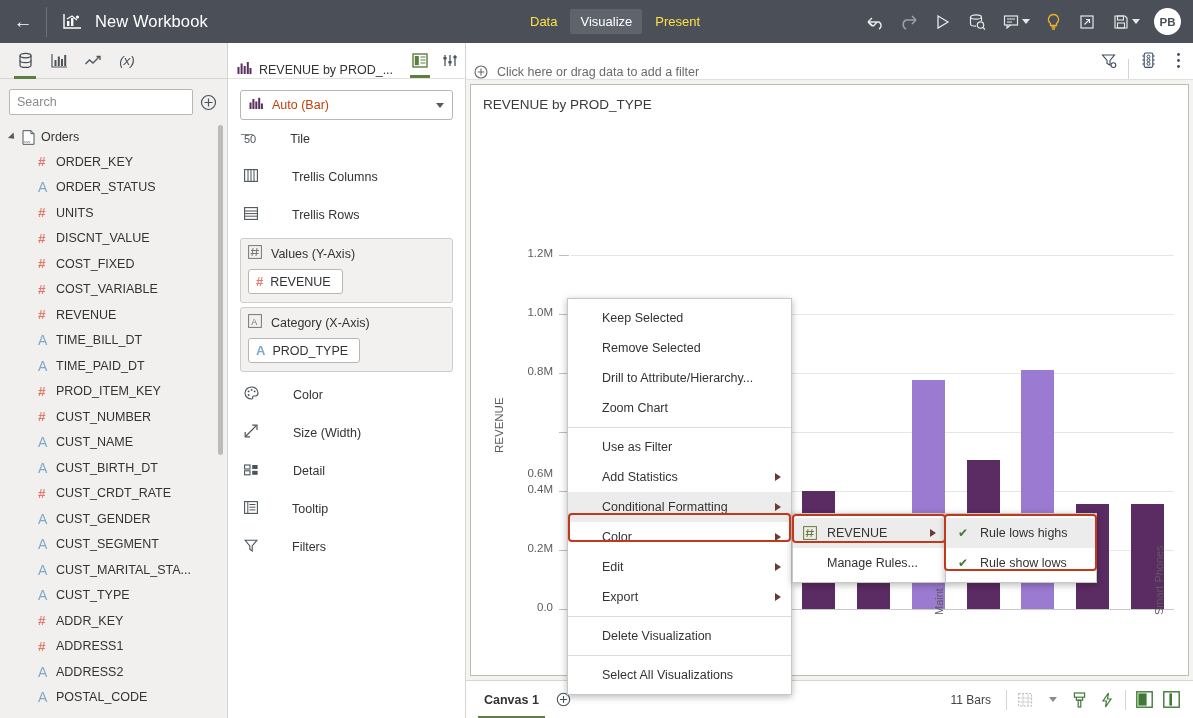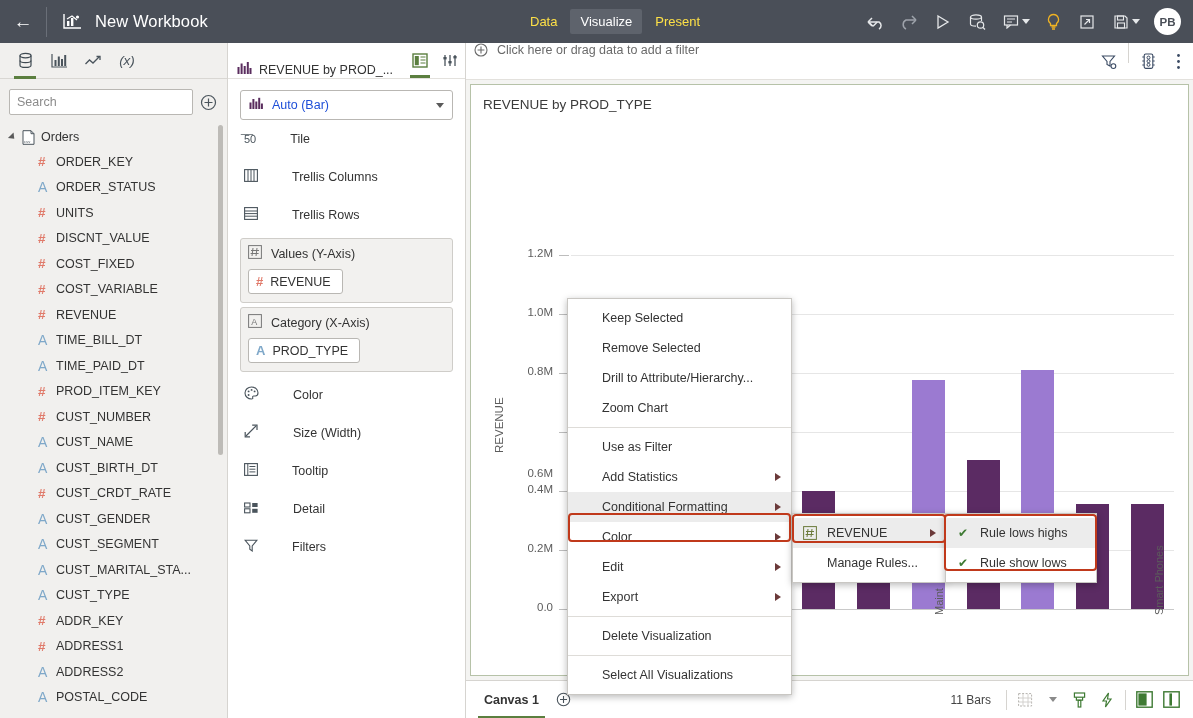--- a/index.html
+++ b/index.html
@@ -74,40 +74,40 @@
     background:#fff; border-right:1px solid #d6d4d0;
   }
   .vp-tabs { height:36px; display:flex; align-items:flex-end; border-bottom:1px solid #e3e1dd; padding-left:9px; }
   .vp-title { display:flex; align-items:center; font-size:12.5px; color:#333; flex:1;}
   .vp-title .t { margin-left:7px; }
   .vp-ico { width:30px;height:36px;display:flex;align-items:center;justify-content:center;cursor:pointer;position:relative;}
   .vp-ico.active::after{content:"";position:absolute;bottom:0;left:5px;right:5px;height:3px;background:#5b7f3f;}
   .vp-body { padding:11px 12px 0 12px; }
   .chart-select {
     height:30px; border:1px solid #b9b7b3; border-radius:3px; display:flex; align-items:center;
-    padding:0 8px; font-size:12.5px; color:#1d4ed8; cursor:pointer; background:#fff;
+    padding:0 8px; font-size:12.5px; color:#c2410c; cursor:pointer; background:#fff;
   }
   .chart-select .lbl{ margin-left:9px; flex:1;}
   .shelf { display:flex; align-items:center; height:38px; padding-left:4px; cursor:pointer;gap:24px; }
   .shelf .lbl { font-size:12.5px; color:#333; margin-left:10px; }
   .shelf-box {
     border:1px solid #cfcdc9; background:#f2f1ef; border-radius:3px; margin-top:4px; margin-bottom:4px; padding:6px 7px 8px 7px;
   }
   .shelf-box .hdr { display:flex; align-items:center; font-size:12.5px; color:#333; }
   .shelf-box .hdr .lbl { margin-left:9px; }
   .pill {
     display:inline-flex; align-items:center; background:#fff; border:1px solid #b9b7b3; border-radius:3px;
     height:25px; padding:0 11px 0 7px; margin-top:7px; font-size:12.5px; color:#333;
   }
   .pill .pico { margin-right:7px; font-weight:bold; font-size:13px;}
 
   
   .main { position:absolute; left:466px; top:43px; width:727px; height:675px; background:#fff;}
   .filterbar {
-    height:37px; display:flex; align-items:flex-start; border-bottom:1px solid #e3e1dd; padding-left:8px;
+    height:37px; display:flex; align-items:flex-end; border-bottom:1px solid #e3e1dd; padding-left:8px;
   }
   .filter-hint { font-size:12.5px; color:#6a6a6a; margin-left:9px; flex:1;}
   .fb-ico{width:30px;height:37px;display:flex;align-items:center;justify-content:center;cursor:pointer;}
   .fb-sep{width:1px;height:20px;background:#d6d4d0;margin:0 4px;}
 
   .canvas-area {
     position:absolute; left:0; top:37px; width:727px; height:600px; background:#f4f4f2; padding:4px;
   }
   .viz-card {
     position:relative; width:719px; height:592px; background:#fff; border:1px solid #b6c2a8;
@@ -516,39 +516,39 @@
               <path d="M2 12 L12 2" stroke="#4a545c" stroke-width="1.2"></path>
               <path d="M1.2 8 v4.8 h4.8" stroke="#4a545c" stroke-width="1.2" fill="none"></path>
               <path d="M8.2 1.2 h4.8 v4.8" stroke="#4a545c" stroke-width="1.2" fill="none"></path>
             </svg>
         </span>
         <span class="lbl">Size (Width)</span>
       </div>
 
       <div class="shelf">
         <span>
-          <svg width="14" height="13" viewBox="0 0 14 13">
-              <rect x="0.6" y="0.6" width="12.8" height="11.8" stroke="#4a545c" stroke-width="1.1" fill="none"></rect>
-              <path d="M3.8 1 v11" stroke="#4a545c" stroke-width="1"></path>
-              <path d="M5.4 3.5 h6 M5.4 6.2 h6 M5.4 8.9 h6" stroke="#4a545c" stroke-width="1"></path>
-            </svg>
-        </span>
-        <span class="lbl">Tooltip</span>
-      </div>
-
-      <div class="shelf">
-        <span>
           <svg width="15" height="12" viewBox="0 0 15 12">
               <rect x="0.6" y="1" width="5.4" height="4" stroke="#4a545c" stroke-width="1.1" fill="none"></rect>
               <rect x="0.6" y="6.8" width="5.4" height="4" stroke="#4a545c" stroke-width="1.1" fill="none"></rect>
               <rect x="8.2" y="1" width="5.4" height="4" fill="#4a545c"></rect>
               <rect x="8.2" y="6.8" width="5.4" height="4" fill="#4a545c"></rect>
             </svg>
         </span>
         <span class="lbl">Detail</span>
+      </div>
+
+      <div class="shelf">
+        <span>
+          <svg width="14" height="13" viewBox="0 0 14 13">
+              <rect x="0.6" y="0.6" width="12.8" height="11.8" stroke="#4a545c" stroke-width="1.1" fill="none"></rect>
+              <path d="M3.8 1 v11" stroke="#4a545c" stroke-width="1"></path>
+              <path d="M5.4 3.5 h6 M5.4 6.2 h6 M5.4 8.9 h6" stroke="#4a545c" stroke-width="1"></path>
+            </svg>
+        </span>
+        <span class="lbl">Tooltip</span>
       </div>
 
       <div class="shelf">
         <span>
           <svg width="14" height="13" viewBox="0 0 14 13">
               <path d="M1 1.2 h12 L8.2 7 v5 L5.8 10.3 V7 Z" stroke="#4a545c" stroke-width="1.1" fill="none"></path>
             </svg>
         </span>
         <span class="lbl">Filters</span>
       </div>

